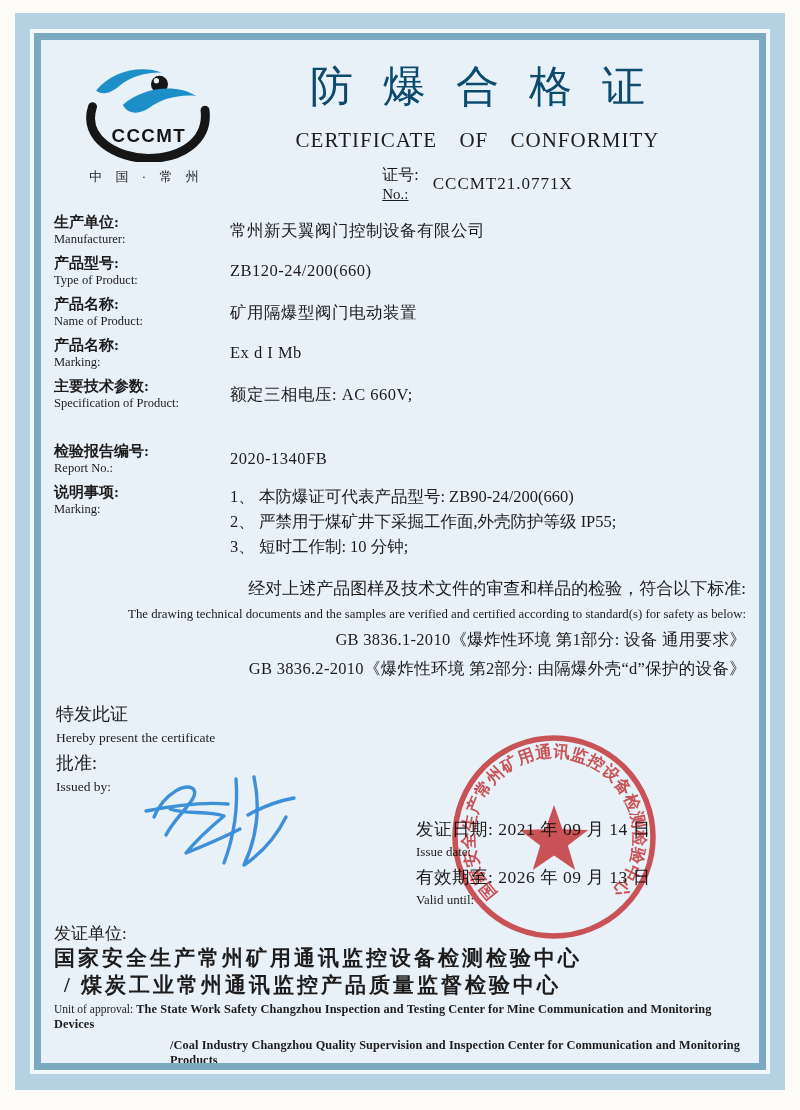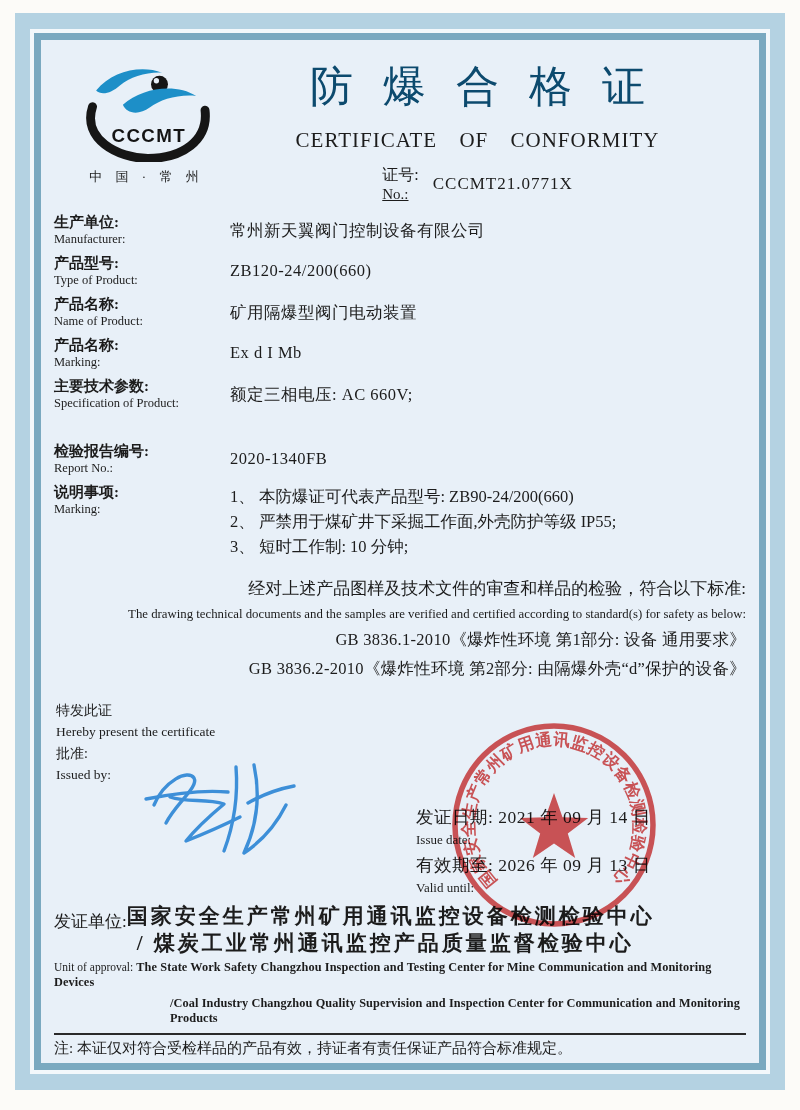--- a/index.html
+++ b/index.html
@@ -37,31 +37,31 @@
   .fvalue{font-size:16.5px;padding-top:7px;letter-spacing:.5px;}
   .report-row{margin-top:24px;}
   .remarks-items{font-size:16.5px;line-height:1.5;padding-top:2px;}
   
   .standards{margin-top:18px;padding-left:2px;text-align:right;}
   .std-intro-cn{font-size:17px;}
   .std-intro-en{font-size:12.8px;margin-top:7px;}
   .std-item{font-size:16.5px;margin-top:7px;letter-spacing:.3px;}
   
   .present{margin-top:22px;padding-left:2px;}
-  .present-cn,.approve-cn{font-size:14px;}
+  .present-cn,.approve-cn{font-size:18px;}
   .present-en,.approve-en{font-size:13.5px;margin-top:4px;}
   .approve-cn{margin-top:5px;}
   .sign-date{position:relative;height:118px;}
   .signature-svg{position:absolute;left:80px;top:-32px;}
   .dates{position:absolute;left:362px;top:22px;}
   .date-cn{font-size:17.5px;letter-spacing:.5px;}
   .date-en{font-size:13px;margin:3px 0 5px 0;}
   .stamp-svg{position:absolute;left:392px;top:-66px;opacity:.88;mix-blend-mode:multiply;pointer-events:none;}
   
-  .approval{display:flex;margin-top:2px;}
+  .approval{display:flex;margin-top:2px;flex-direction:column;}
   .approval-label{font-size:17px;flex:none;padding-top:7px;}
   .approval-cn-lines{font-weight:bold;font-size:21px;letter-spacing:3px;line-height:1.25;}
   .approval-cn-line2{padding-left:10px;}
   .approval-en1{font-size:12.3px;margin-top:4px;}
   .approval-en1 b,.approval-en2 b{letter-spacing:.1px;}
   .approval-en-label{font-size:11.5px;}
   .approval-en2{font-size:12.3px;margin-top:6px;padding-left:116px;}
   .divider{border-top:2px solid #2a2a2a;margin-top:7px;}
   
   .note-cn{font-size:15px;margin-top:4px;}

